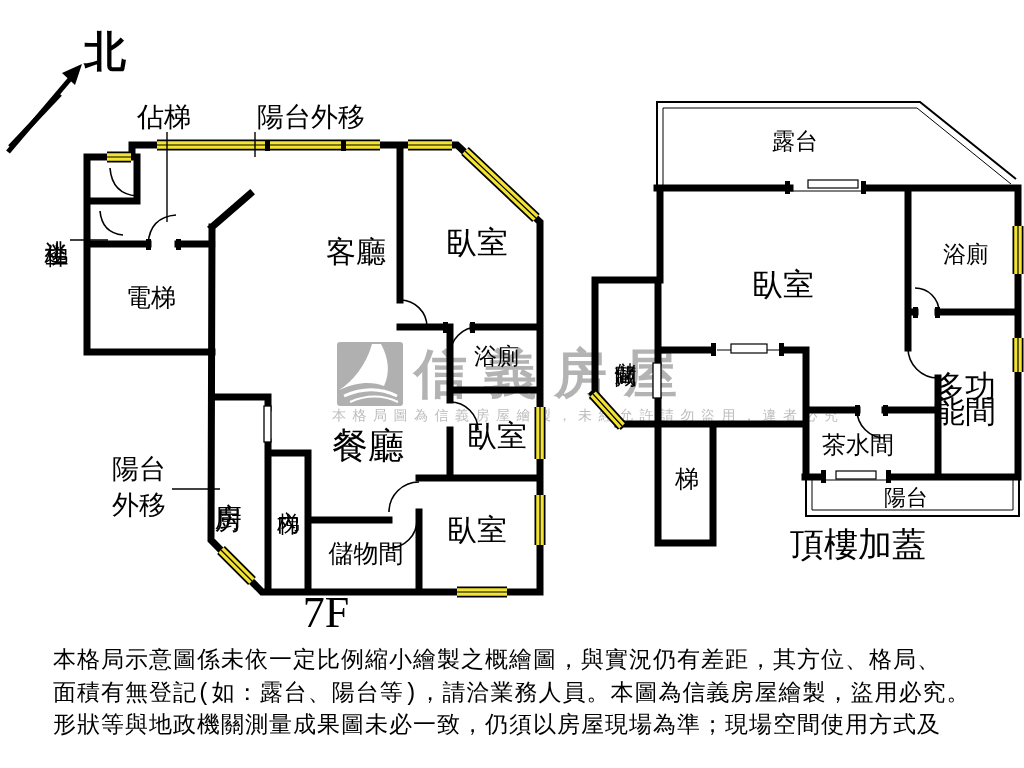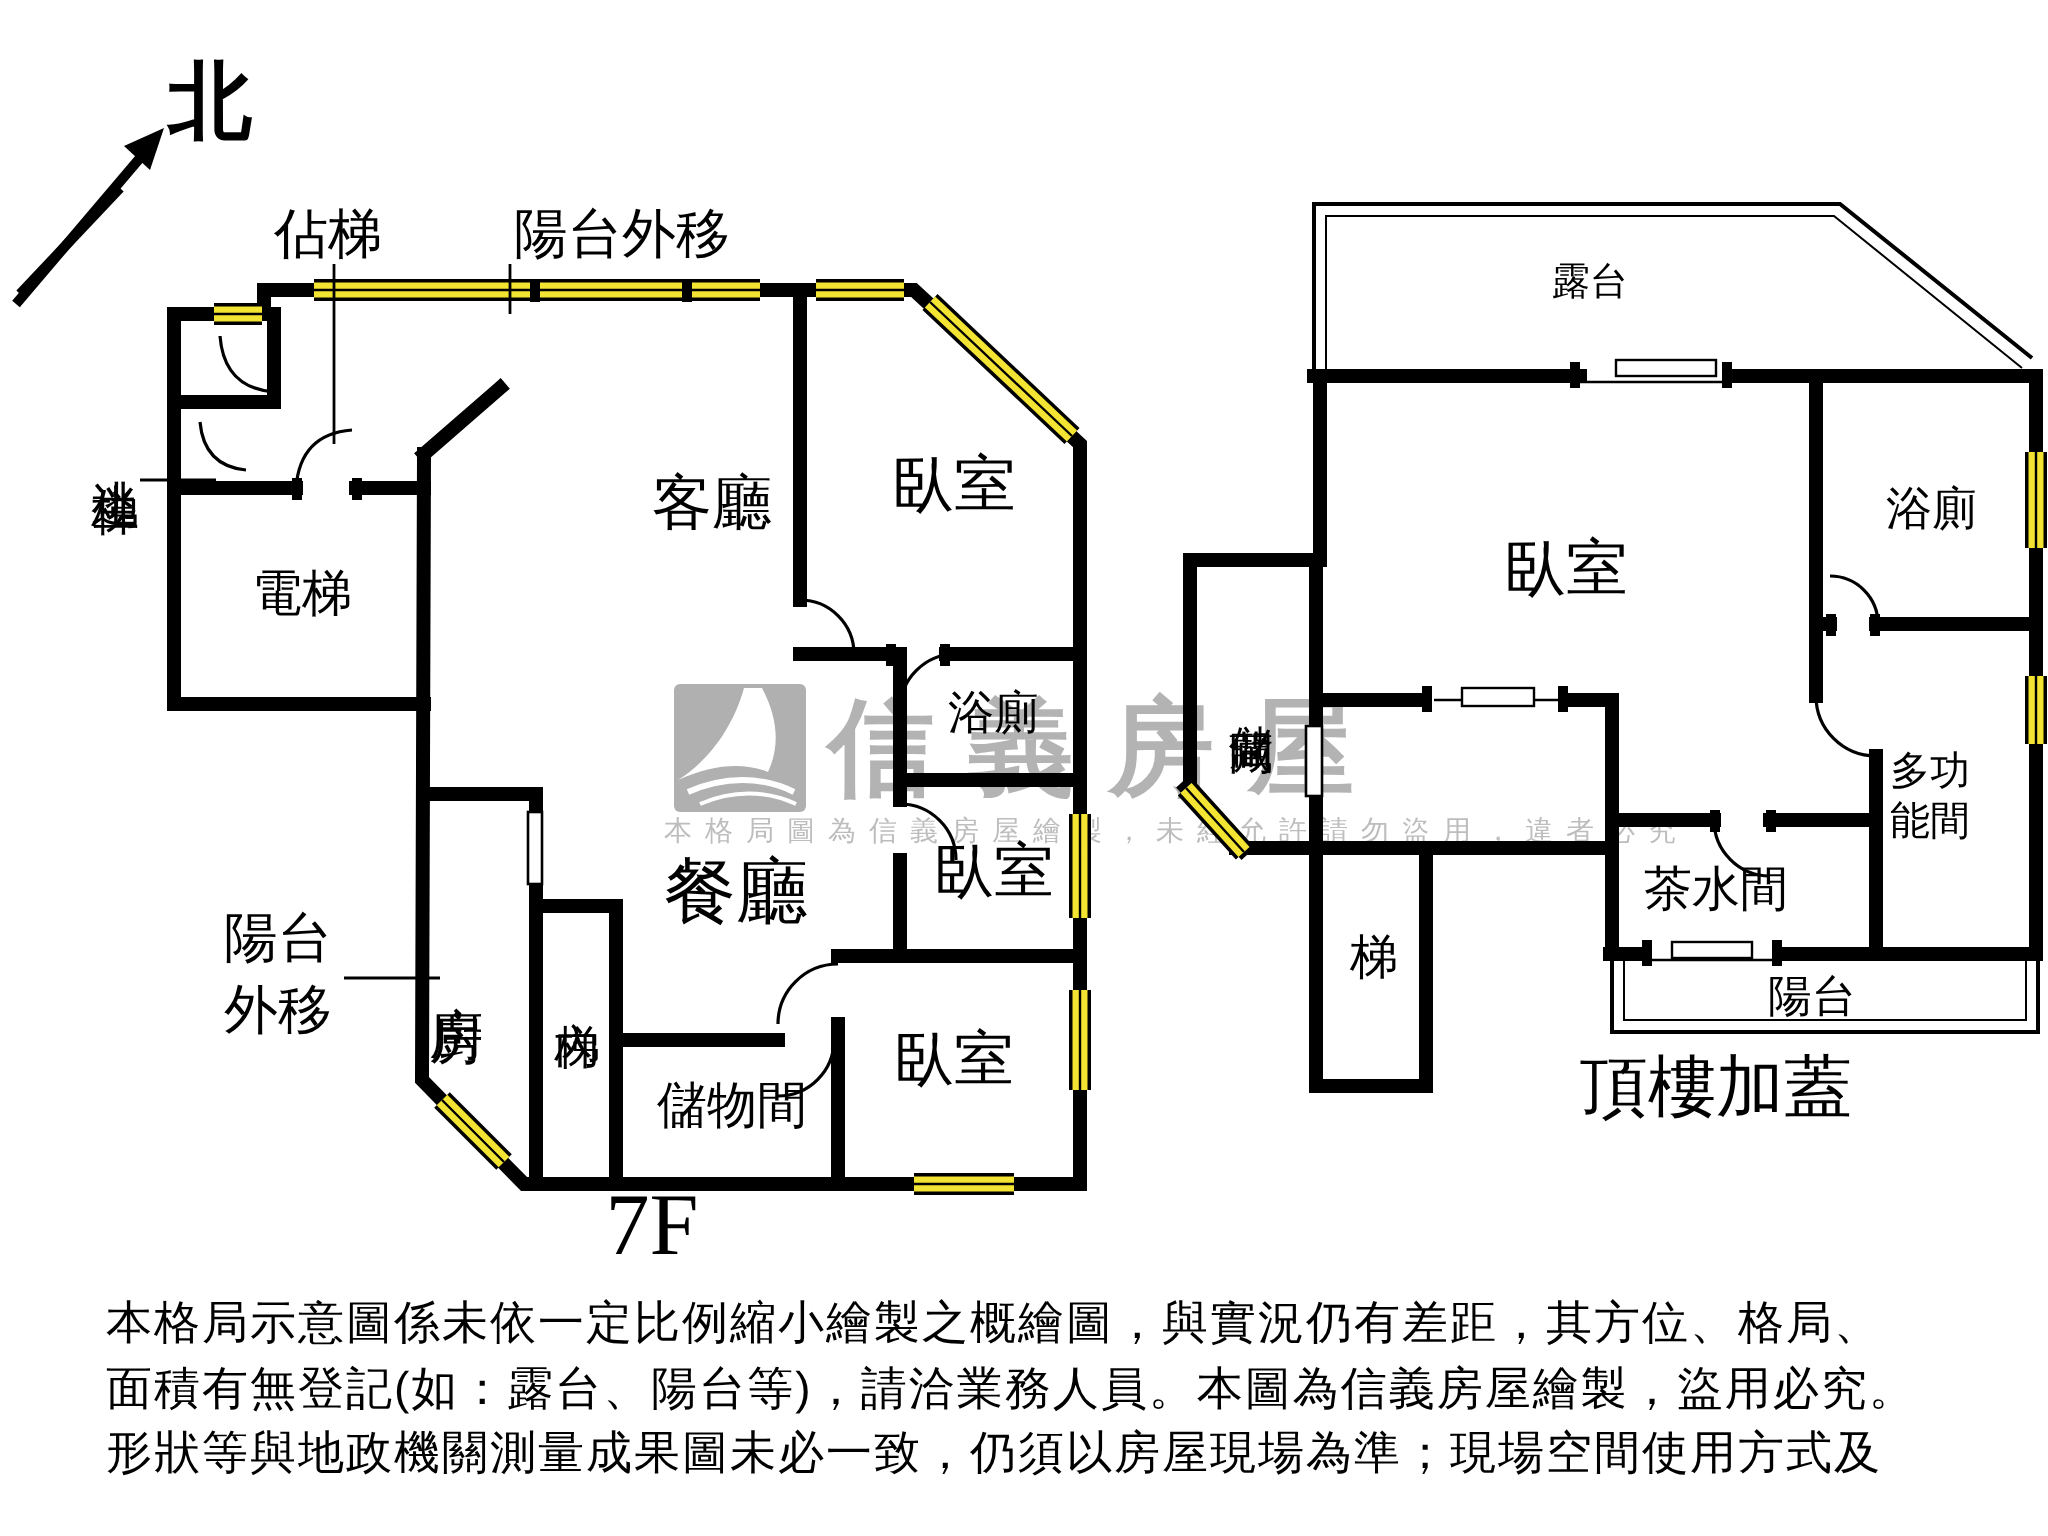--- a/index.html
+++ b/index.html
@@ -5,21 +5,21 @@
   html,body{margin:0;padding:0;background:#ffffff;}
   #canvas{position:relative;width:1024px;height:768px;background:#ffffff;overflow:hidden;
           font-family:"Liberation Serif","DejaVu Serif",serif;}
   #plan-svg{position:absolute;left:0;top:0;z-index:2;}
   .wm{position:absolute;z-index:1;color:#b3b3b3;font-family:"Liberation Serif","DejaVu Serif",serif;}
   .lbl{position:absolute;z-index:3;color:#000;white-space:nowrap;transform:translate(-50%,-50%);
        font-family:"Liberation Serif","DejaVu Serif",serif;line-height:1.05;text-align:center;}
   .vert{writing-mode:vertical-rl;text-orientation:upright;letter-spacing:2px;}
   #disclaimer{position:absolute;left:53px;top:645px;width:935px;z-index:3;color:#000;
        font-size:23px;line-height:32.5px;letter-spacing:1px;
-       font-family:Liberation Sans, sans-serif;}
+       font-family:Liberation Mono, monospace;}
   #watermark-brand{left:414px;top:339px;font-size:53px;font-weight:bold;letter-spacing:17px;}
   #watermark-notice{left:332px;top:407px;font-size:14px;letter-spacing:6.5px;color:#bdbdbd;}
 </style>
 </head>
 <body>
 
 <div id="canvas">
 
   <div id="watermark-brand" class="wm">信義房屋</div>
   <div id="watermark-notice" class="wm">本格局圖為信義房屋繪製，未經允許請勿盜用，違者必究</div>
@@ -157,26 +157,26 @@
   <div class="lbl" style="left:139px;top:487px;font-size:27px;line-height:36px;">
     <div>陽台</div>
     <div>外移</div>
   </div>
 
   <div class="lbl vert" style="left:228px;top:483px;font-size:27px;">廚房</div>
   <div class="lbl vert" style="left:288px;top:494px;font-size:23px;">內梯</div>
   <div class="lbl" style="left:366px;top:554px;font-size:25px;">儲物間</div>
   <div class="lbl" style="left:326px;top:613px;font-size:44px;">7F</div>
 
-  <div class="lbl" style="left:795px;top:142px;font-size:19px;">露台</div>
+  <div class="lbl" style="left:795px;top:142px;font-size:23px;">露台</div>
   <div class="lbl" style="left:783px;top:285px;font-size:31px;">臥室</div>
   <div class="lbl" style="left:966px;top:255px;font-size:23px;">浴廁</div>
   <div class="lbl vert" style="left:626px;top:348px;font-size:22px;">儲藏間</div>
 
-  <div class="lbl" style="left:965px;top:399px;font-size:20px;line-height:25px;">
+  <div class="lbl" style="left:965px;top:399px;font-size:31px;line-height:25px;">
     <div>多功</div>
     <div>能間</div>
   </div>
 
   <div class="lbl" style="left:858px;top:446px;font-size:24px;text-align:right;">茶水間</div>
   <div class="lbl" style="left:687px;top:480px;font-size:24px;">梯</div>
   <div class="lbl" style="left:906px;top:498px;font-size:22px;">陽台</div>
   <div class="lbl" style="left:832px;top:545px;font-size:34px;margin-left:26px;">頂樓加蓋</div>
 
   <div id="disclaimer">

